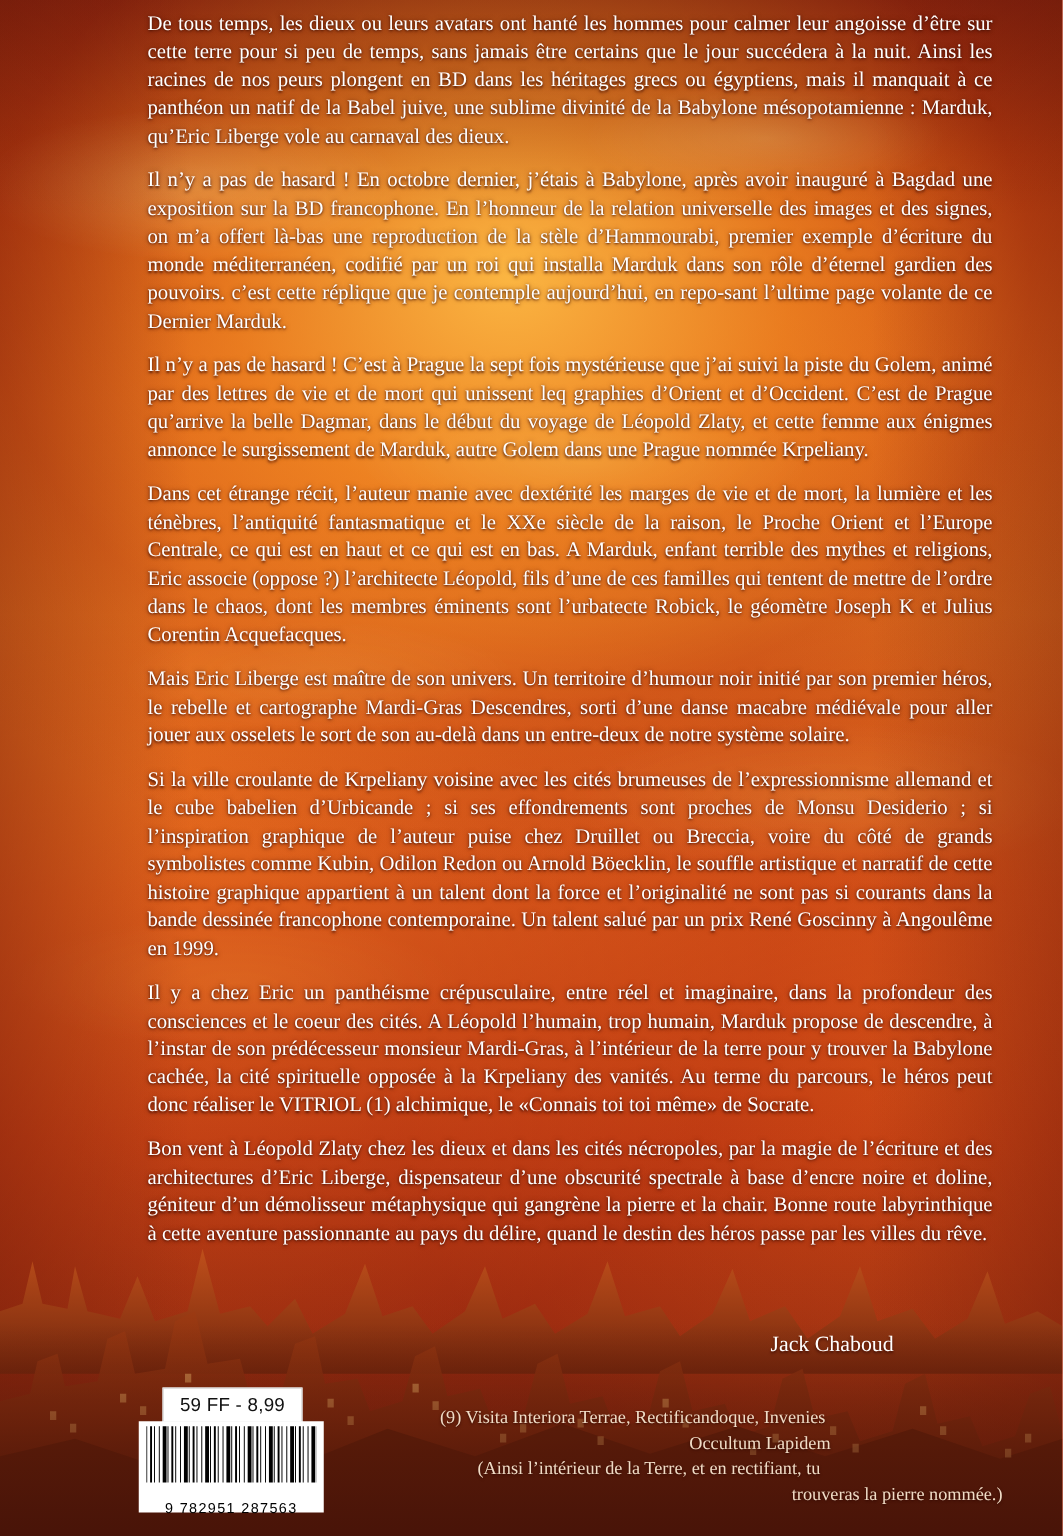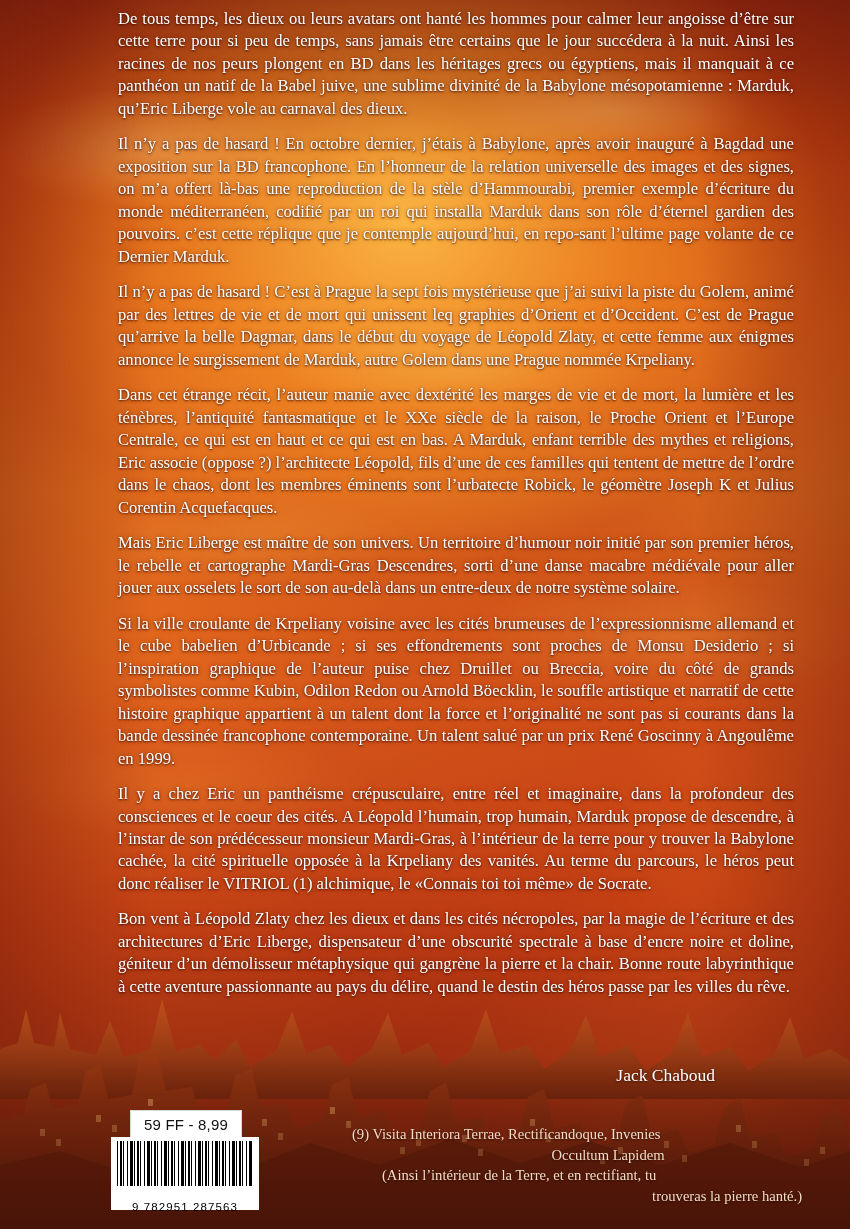--- a/index.html
+++ b/index.html
@@ -236,21 +236,21 @@
       <p>Il y a chez Eric un panthéisme crépusculaire, entre réel et imaginaire, dans la profondeur des consciences et le coeur des cités. A Léopold l’humain, trop humain, Marduk propose de descendre, à l’instar de son prédécesseur monsieur Mardi-Gras, à l’intérieur de la terre pour y trouver la Babylone cachée, la cité spirituelle opposée à la Krpeliany des vanités. Au terme du parcours, le héros peut donc réaliser le VITRIOL (1) alchimique, le «Connais toi toi même» de Socrate.</p>
       <p>Bon vent à Léopold Zlaty chez les dieux et dans les cités nécropoles, par la magie de l’écriture et des architectures d’Eric Liberge, dispensateur d’une obscurité spectrale à base d’encre noire et doline, géniteur d’un démolisseur métaphysique qui gangrène la pierre et la chair. Bonne route labyrinthique à cette aventure passionnante au pays du délire, quand le destin des héros passe par les villes du rêve.</p>
     </div>
 
     <div class="signature">Jack Chaboud</div>
 
     <div class="footnote">
       <span class="line l1">(9) Visita Interiora Terrae, Rectificandoque, Invenies</span>
       <span class="line l2">Occultum Lapidem</span>
       <span class="line l3">(Ainsi l’intérieur de la Terre, et en rectifiant, tu</span>
-      <span class="line l4">trouveras la pierre hanté.)</span>
+      <span class="line l4">trouveras la pierre nommée.)</span>
     </div>
 
     <div class="price-box">59 FF - 8,99</div>
 
     <div class="barcode-box">
       <div class="barcode-bars"></div>
       <div class="barcode-digits">9 782951 287563</div>
     </div>
 
   </div>

